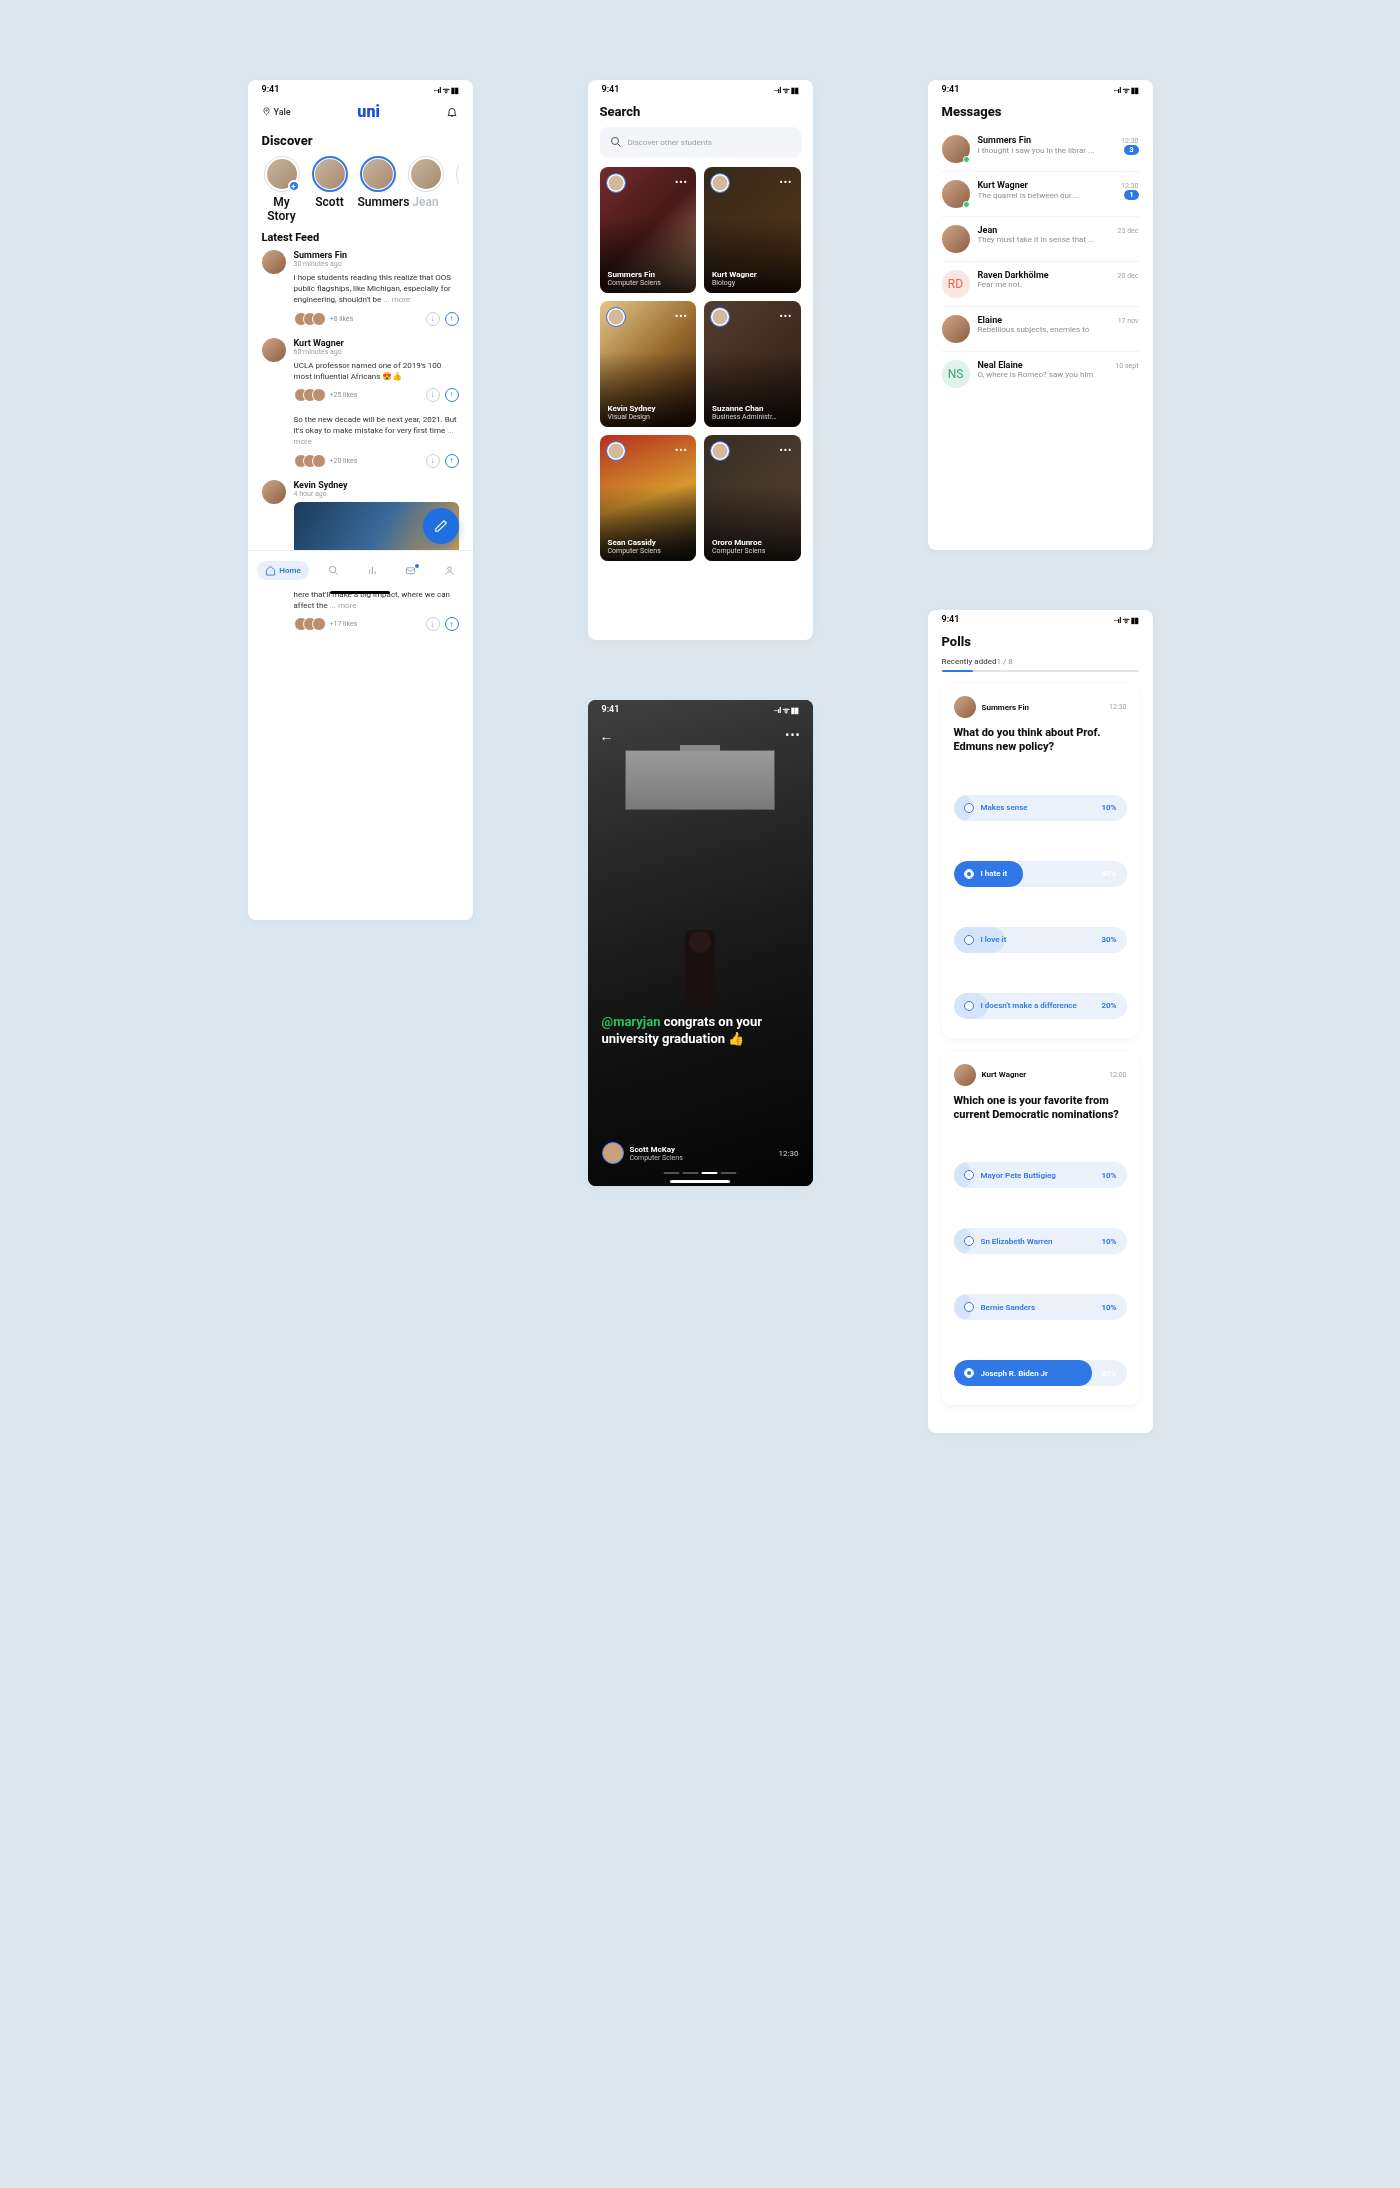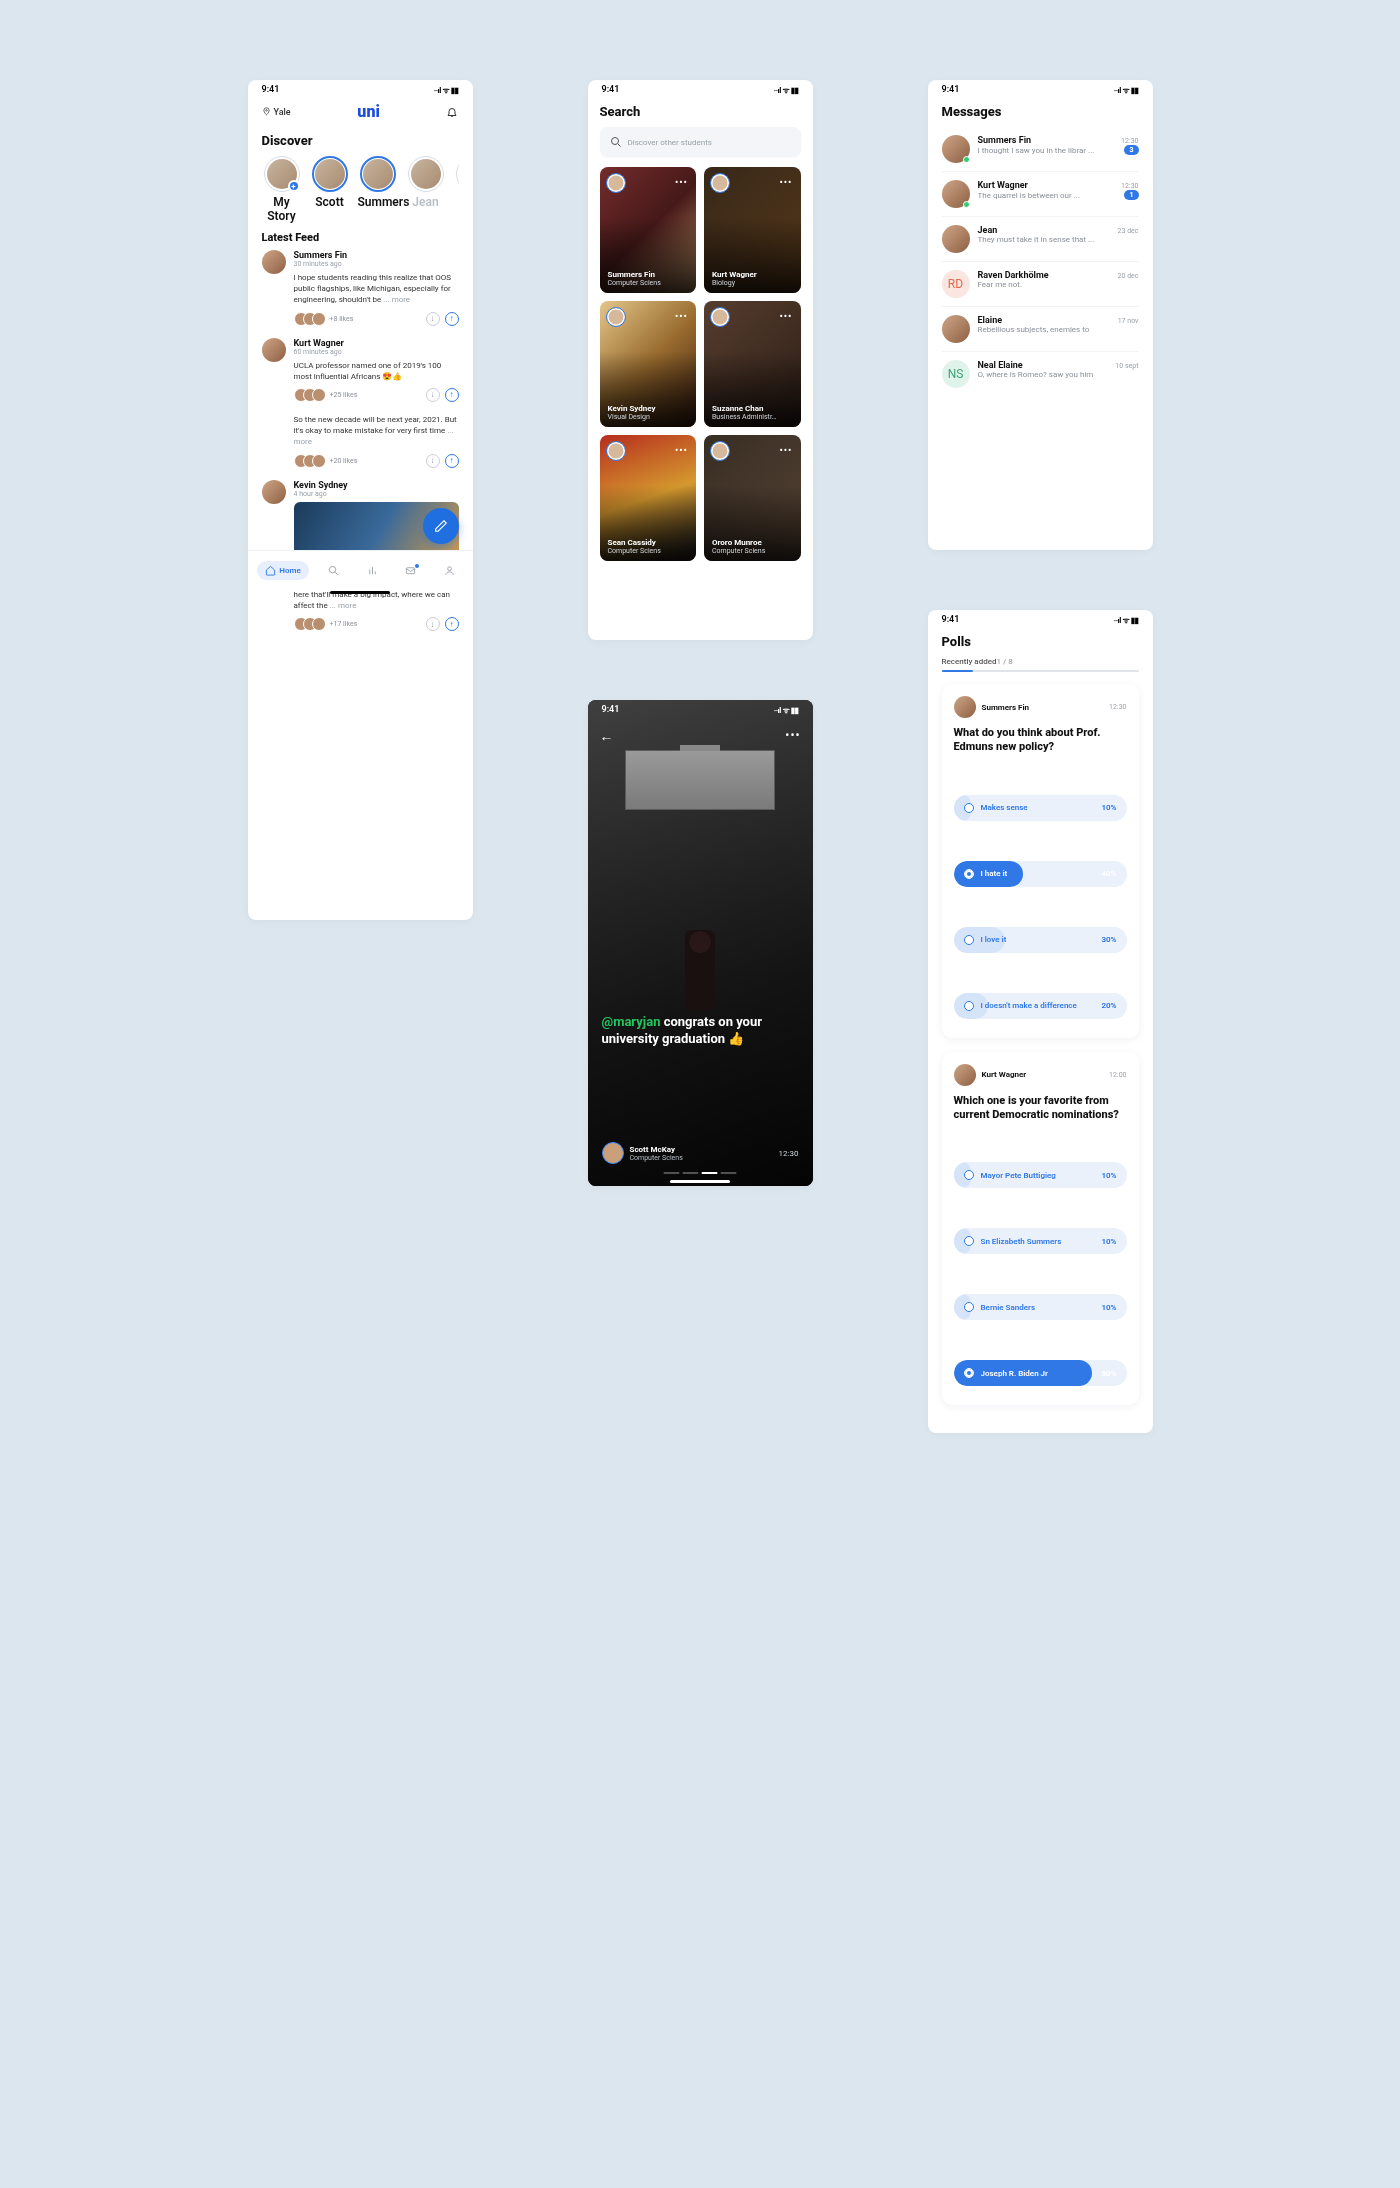--- a/index.html
+++ b/index.html
@@ -631,21 +631,21 @@
     <div class="pq">Which one is your favorite from current Democratic nominations?</div>
             <div class="opt">
       <div class="ofill" style="width:10%"></div>
       <div class="orad"></div>
       <span class="olab">Mayor Pete Buttigieg</span>
       <span class="opc">10%</span>
     </div>
             <div class="opt">
       <div class="ofill" style="width:10%"></div>
       <div class="orad"></div>
-      <span class="olab">Sn Elizabeth Summers</span>
+      <span class="olab">Sn Elizabeth Warren</span>
       <span class="opc">10%</span>
     </div>
             <div class="opt">
       <div class="ofill" style="width:10%"></div>
       <div class="orad"></div>
       <span class="olab">Bernie Sanders</span>
       <span class="opc">10%</span>
     </div>
             <div class="opt sel">
       <div class="ofill" style="width:80%"></div>

